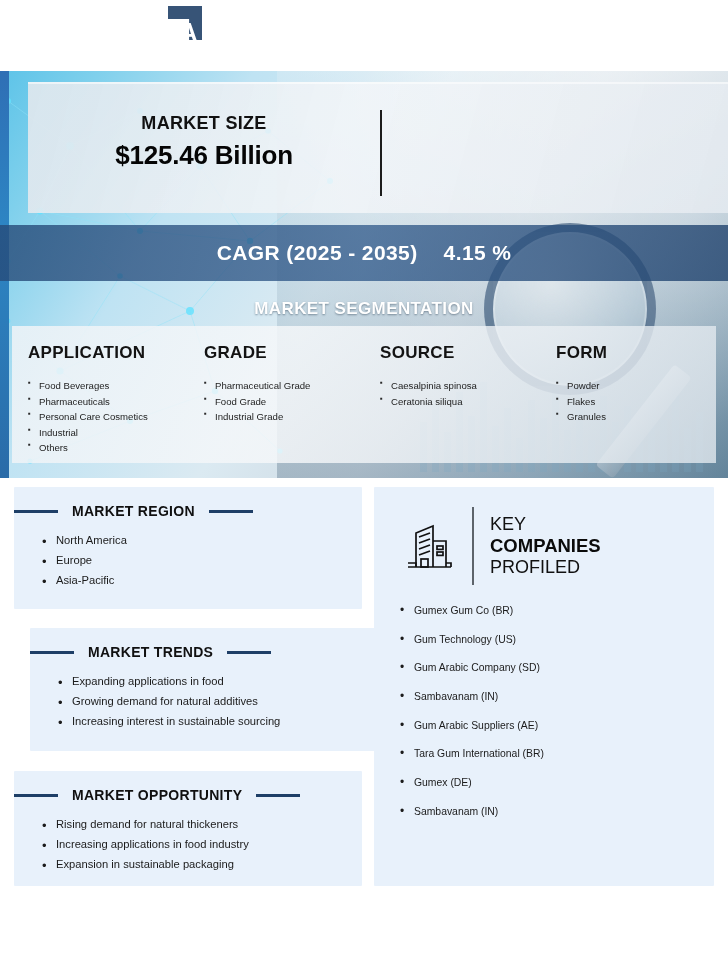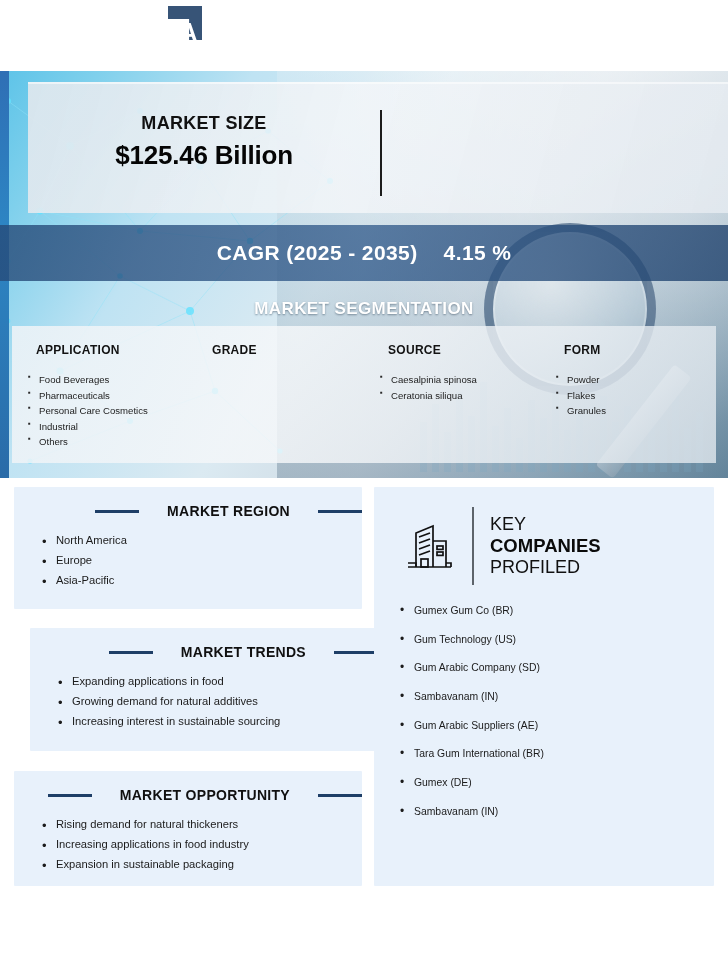--- a/index.html
+++ b/index.html
@@ -98,38 +98,38 @@
     position: absolute; left: 0; top: 228px; width: 728px; text-align: center;
     font-size: 17px; font-weight: bold; color: #ffffff; letter-spacing: .4px;
     text-shadow: 0 1px 2px rgba(20,40,60,.45);
   }
   .seg-panel {
     position: absolute; left: 12px; top: 255px; width: 704px; height: 137px;
     background: linear-gradient(100deg, rgba(238,243,247,.88), rgba(246,248,250,.82) 40%, rgba(225,232,238,.80));
   }
   .seg-grid { position: absolute; inset: 0; display: flex; }
   .seg-col { flex: 1; padding: 17px 10px 0 16px; }
-  .seg-head { font-size: 12px; font-weight: bold; color: #131313; letter-spacing: .3px; margin-left: 8px; }
+  .seg-head { font-size: 17px; font-weight: bold; color: #131313; letter-spacing: .3px; }
   .seg-list { margin-top: 15px; list-style: none; }
   .seg-list li {
     font-size: 9.6px; color: #1d1d1d; line-height: 1.62;
     position: relative; padding-left: 11px;
   }
   .seg-list li::before {
     content: "▪"; position: absolute; left: 0; top: -1px; font-size: 8px; color: #2a2a2a;
   }
 
   
   .lower { position: absolute; left: 0; top: 478px; width: 728px; height: 430px; background: #ffffff; }
 
   .card {
     position: absolute; background: #e8f1fb; border-radius: 1px;
   }
   .card-title-row {
-    display: flex; align-items: center; justify-content: flex-end; gap: 28px;
+    display: flex; align-items: center; justify-content: flex-start; gap: 14px;
     padding-top: 16px;
   }
   .card-title {
     font-size: 14px; font-weight: bold; color: #101010; letter-spacing: .3px; white-space: nowrap;
   }
   .rule { width: 44px; height: 3px; background: #1e3f67; }
   .card-list { list-style: none; margin: 12px 0 0 28px; }
   .card-list li {
     font-size: 11.2px; color: #1b1b1b; line-height: 1.78;
     position: relative; padding-left: 14px;
@@ -297,20 +297,25 @@
             <li>Food Beverages</li>
             <li>Pharmaceuticals</li>
             <li>Personal Care Cosmetics</li>
             <li>Industrial</li>
             <li>Others</li>
           </ul>
         </div>
 
         <div class="seg-col">
           <div class="seg-head">GRADE</div>
+          <ul class="seg-list">
+            <li>Pharmaceutical Grade</li>
+            <li>Food Grade</li>
+            <li>Industrial Grade</li>
+          </ul>
         </div>
 
         <div class="seg-col">
           <div class="seg-head">SOURCE</div>
           <ul class="seg-list">
             <li>Caesalpinia spinosa</li>
             <li>Ceratonia siliqua</li>
           </ul>
         </div>
 

